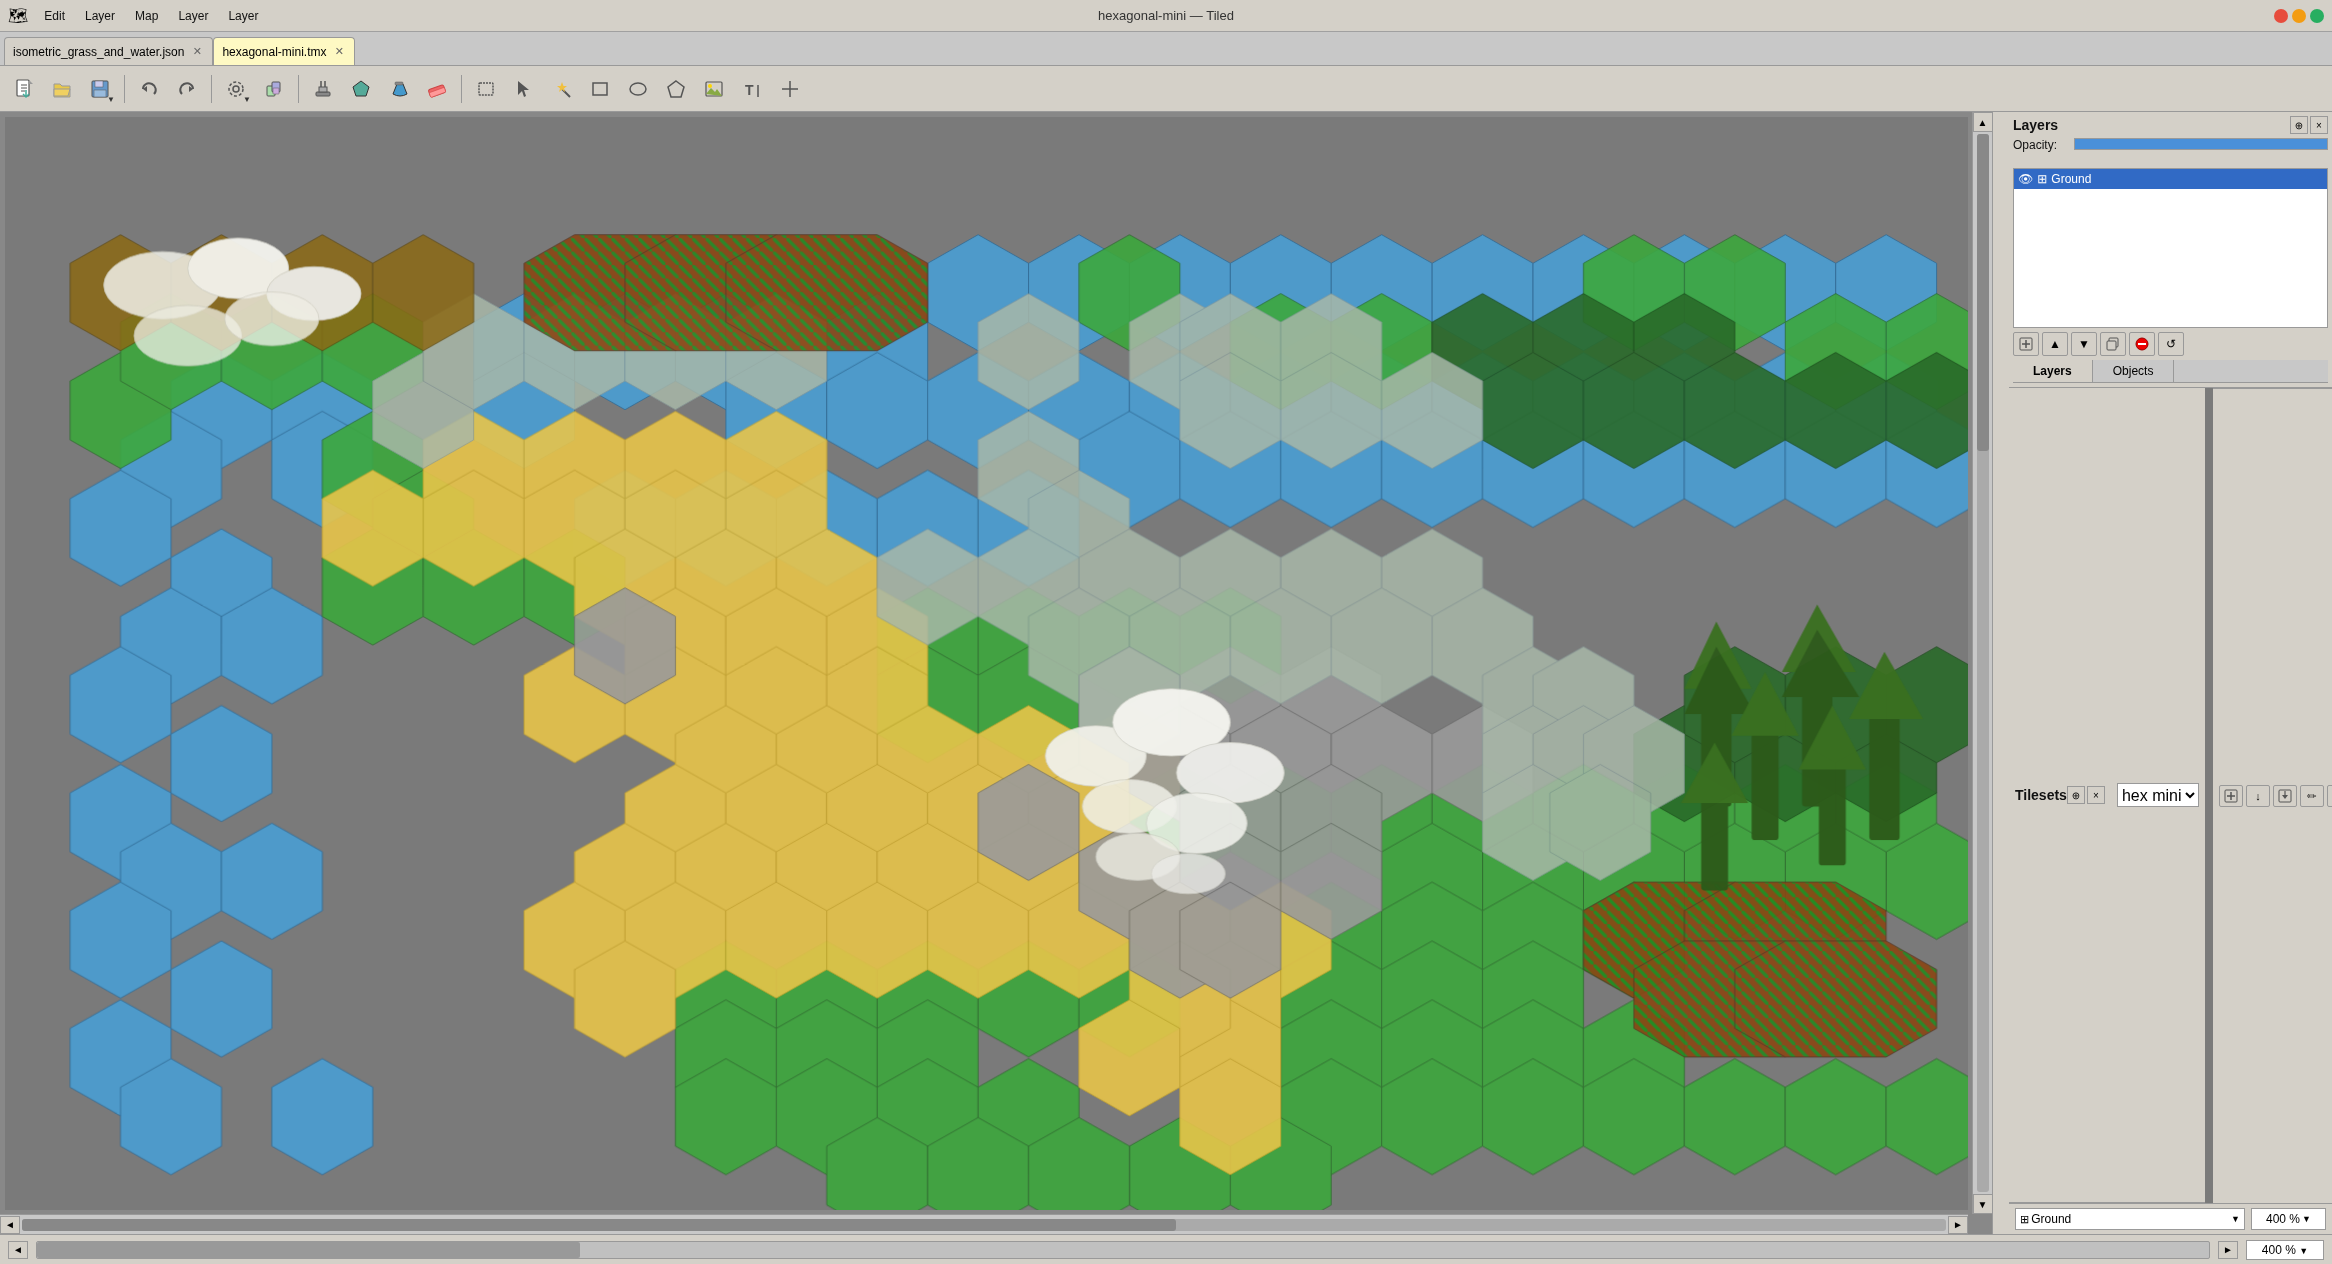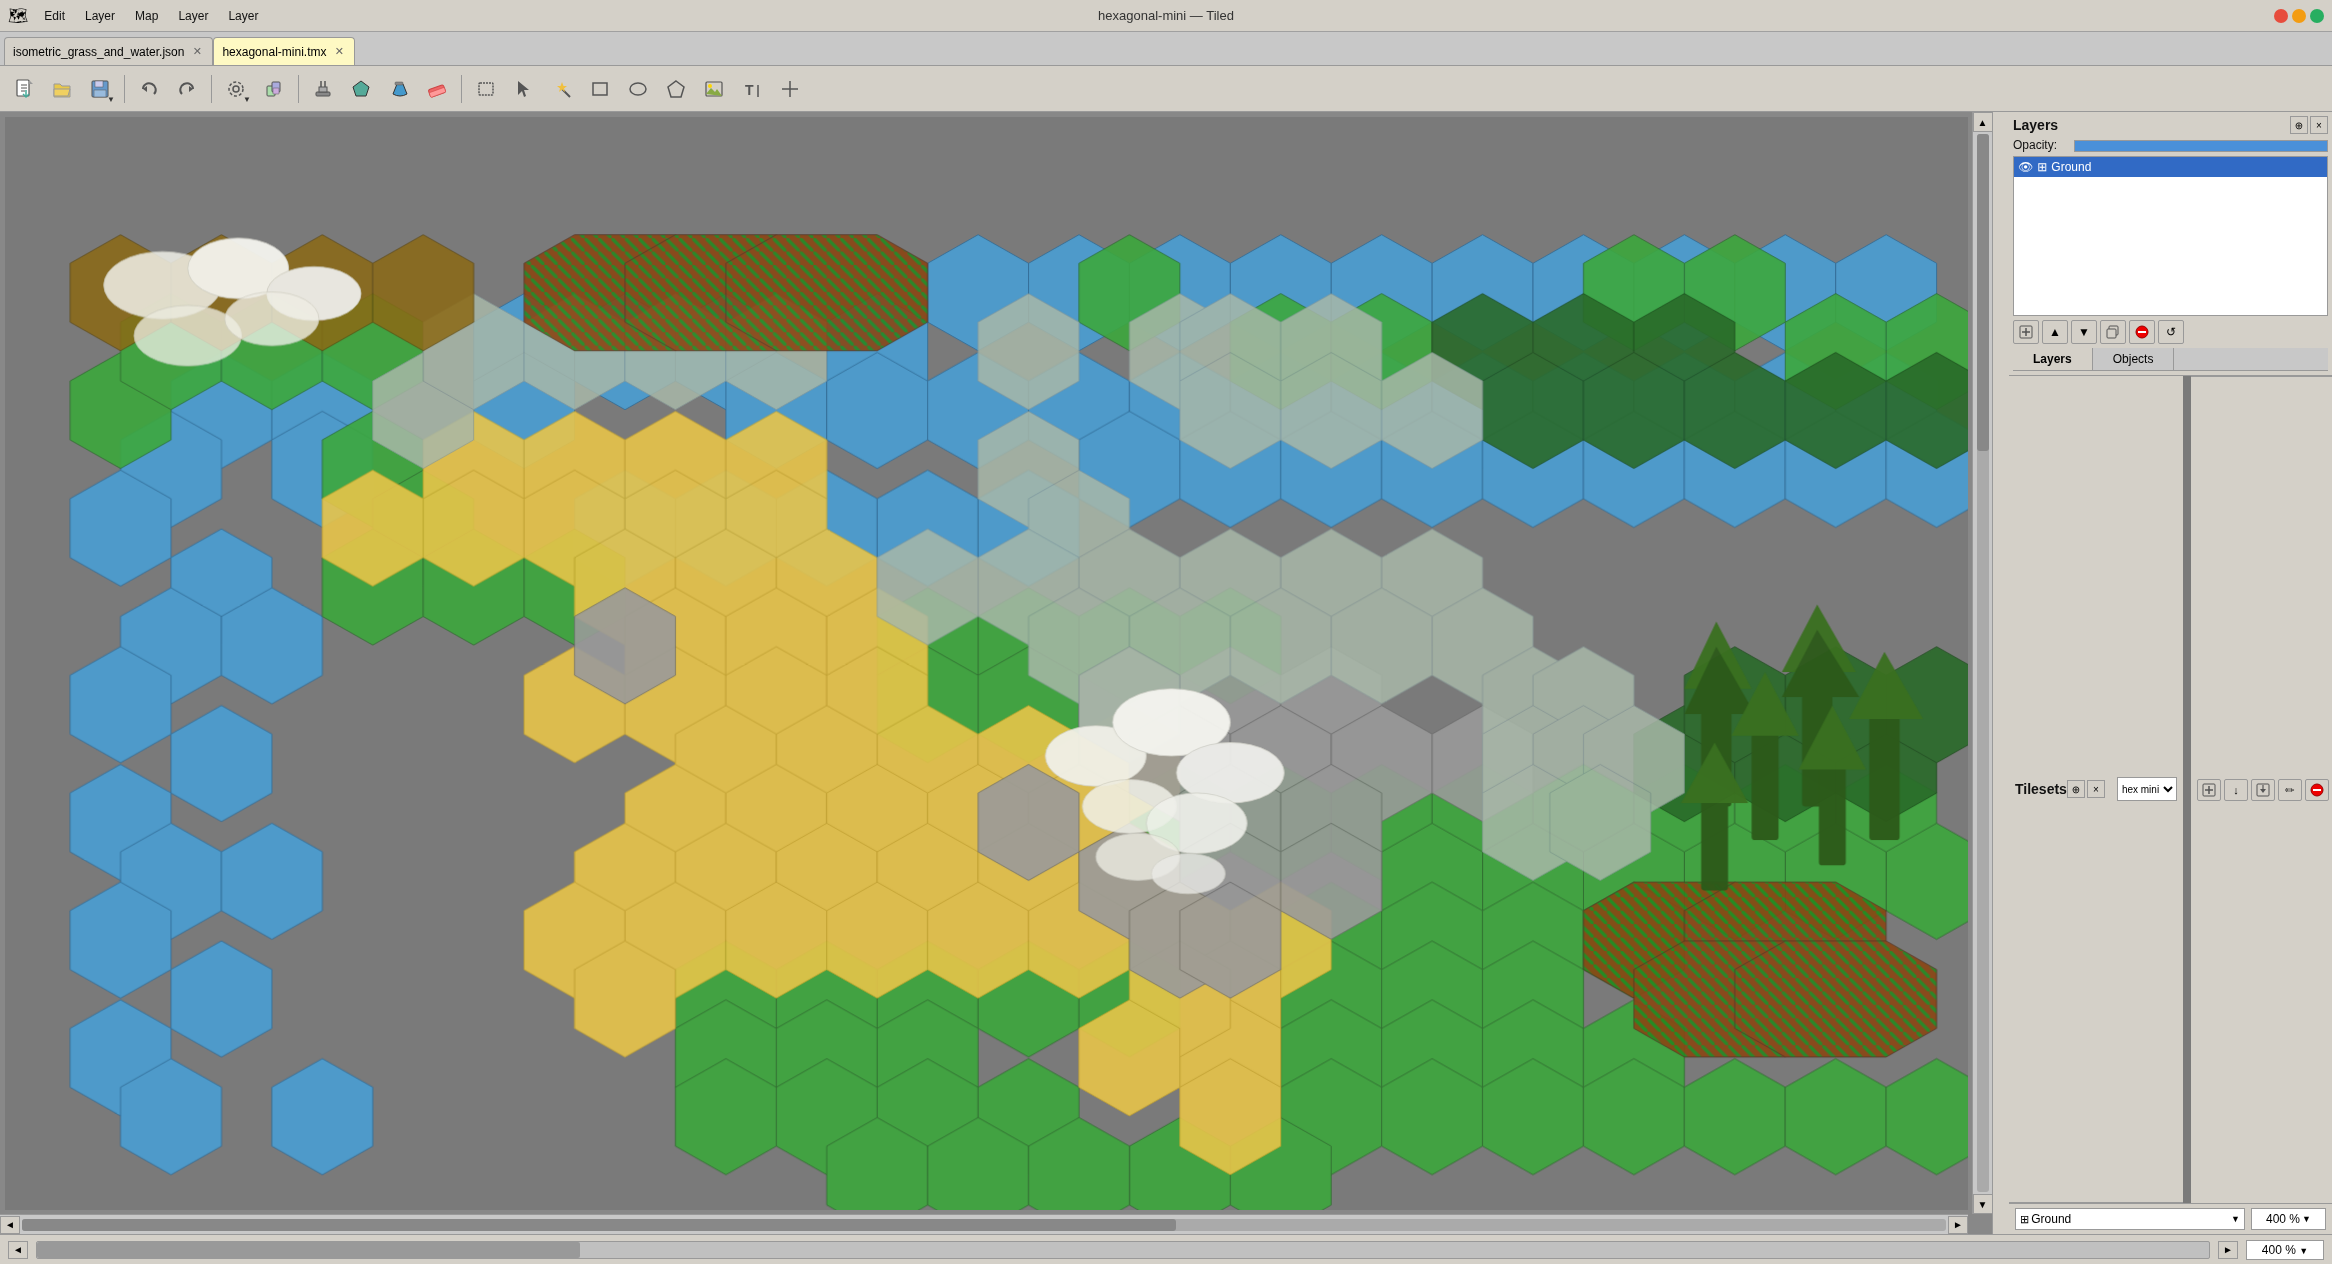--- a/index.html
+++ b/index.html
@@ -190,23 +190,23 @@
       height: 18px;
       font-size: 10px;
       background: #d4d0c8;
       border: 1px solid #999;
       cursor: pointer;
     }
 
     
     #opacity-row {
       display: flex;
-      align-items: flex-end;
+      align-items: flex-start;
       gap: 6px;
-      margin-bottom: 4px;
+      margin-bottom: 16px;
     }
     #opacity-label {
       font-size: 12px;
       color: #111;
       width: 55px;
     }
     #opacity-slider {
       flex: 1;
       height: 12px;
       background: linear-gradient(to right, #4a90d9, #4a90d9);
@@ -318,21 +318,21 @@
     #tileset-select-row {
       display: flex;
       align-items: center;
       padding: 4px 6px;
       gap: 4px;
       border-bottom: 1px solid #999;
     }
     #tileset-select {
       flex: 1;
       height: 24px;
-      font-size: 10px;
+      font-size: 16px;
       background: white;
       border: 1px solid #999;
       cursor: pointer;
     }
 
     
     #tileset-grid {
       flex: 1;
       background: #7a7a7a;
       display: grid;

